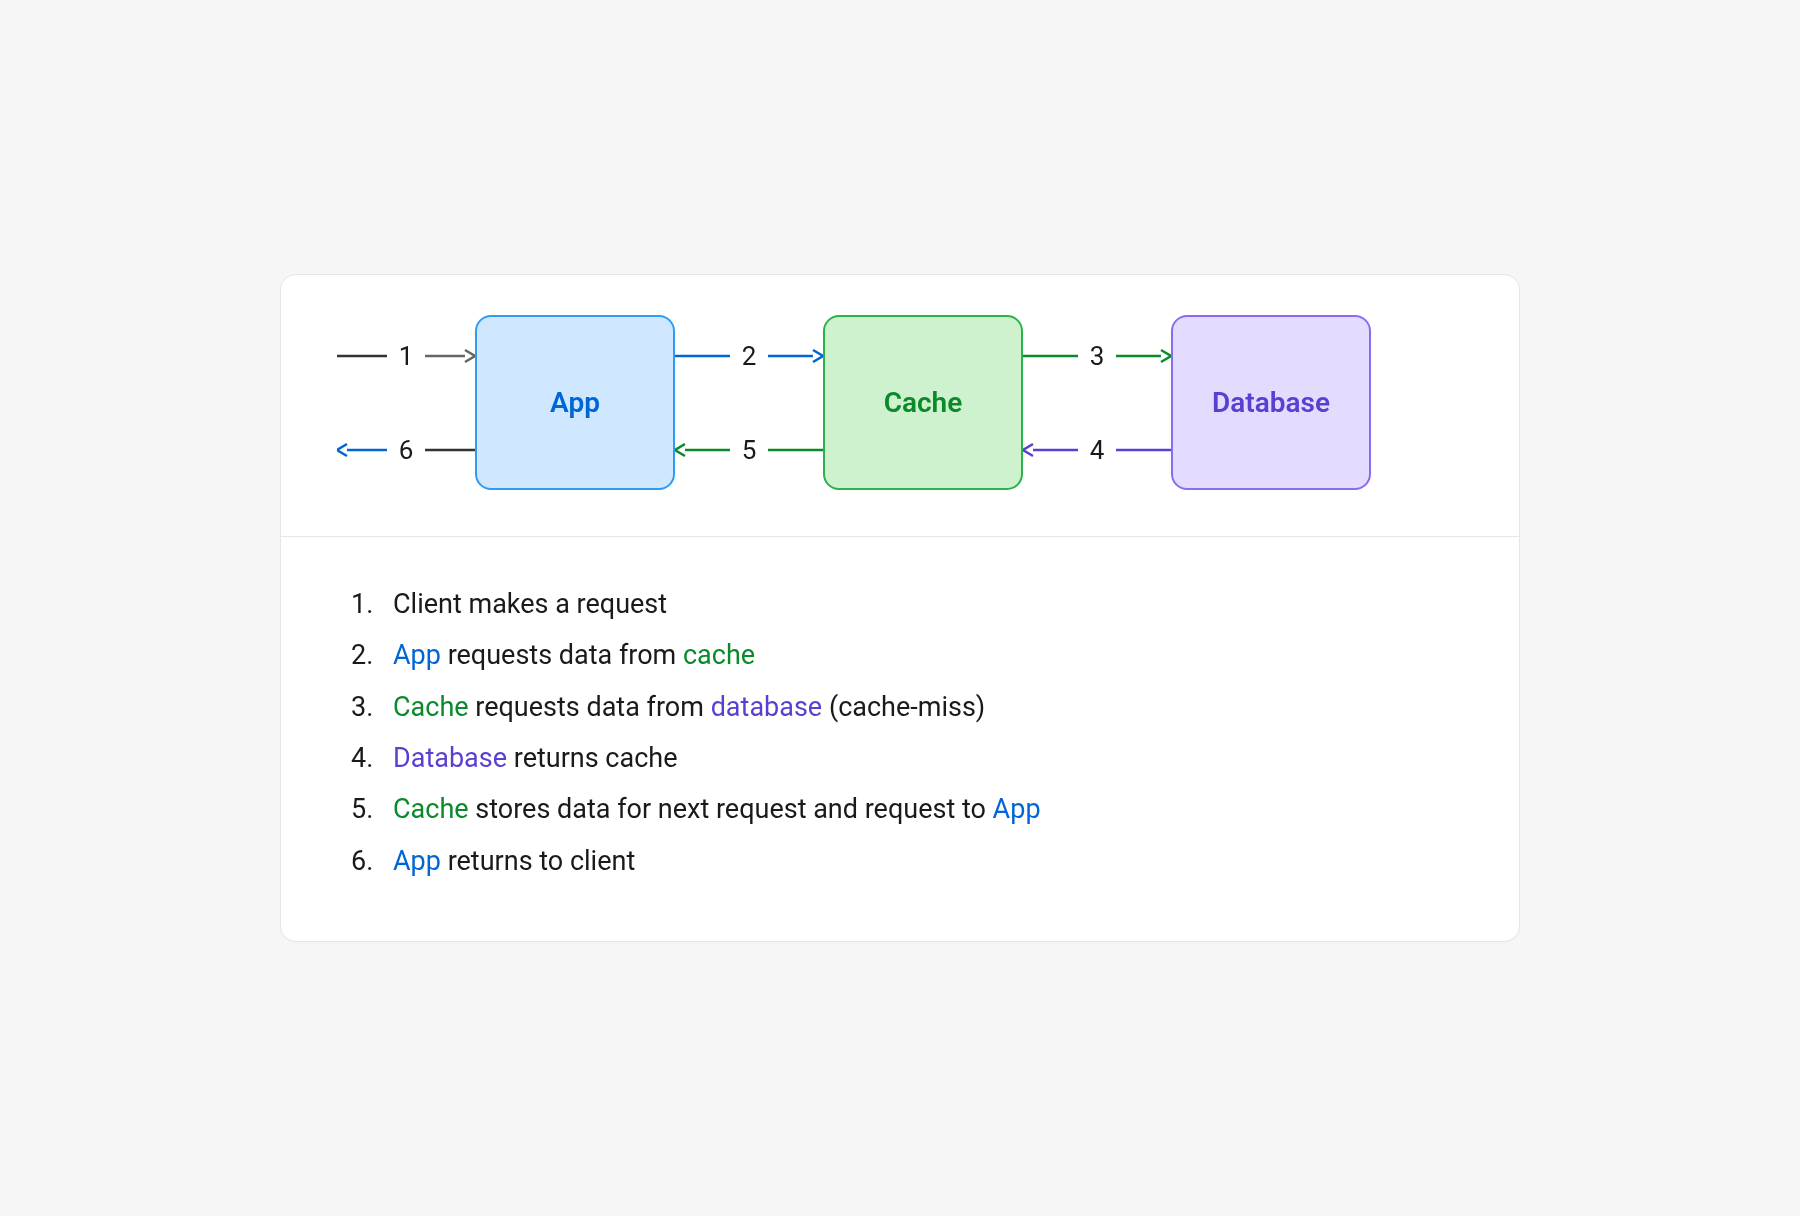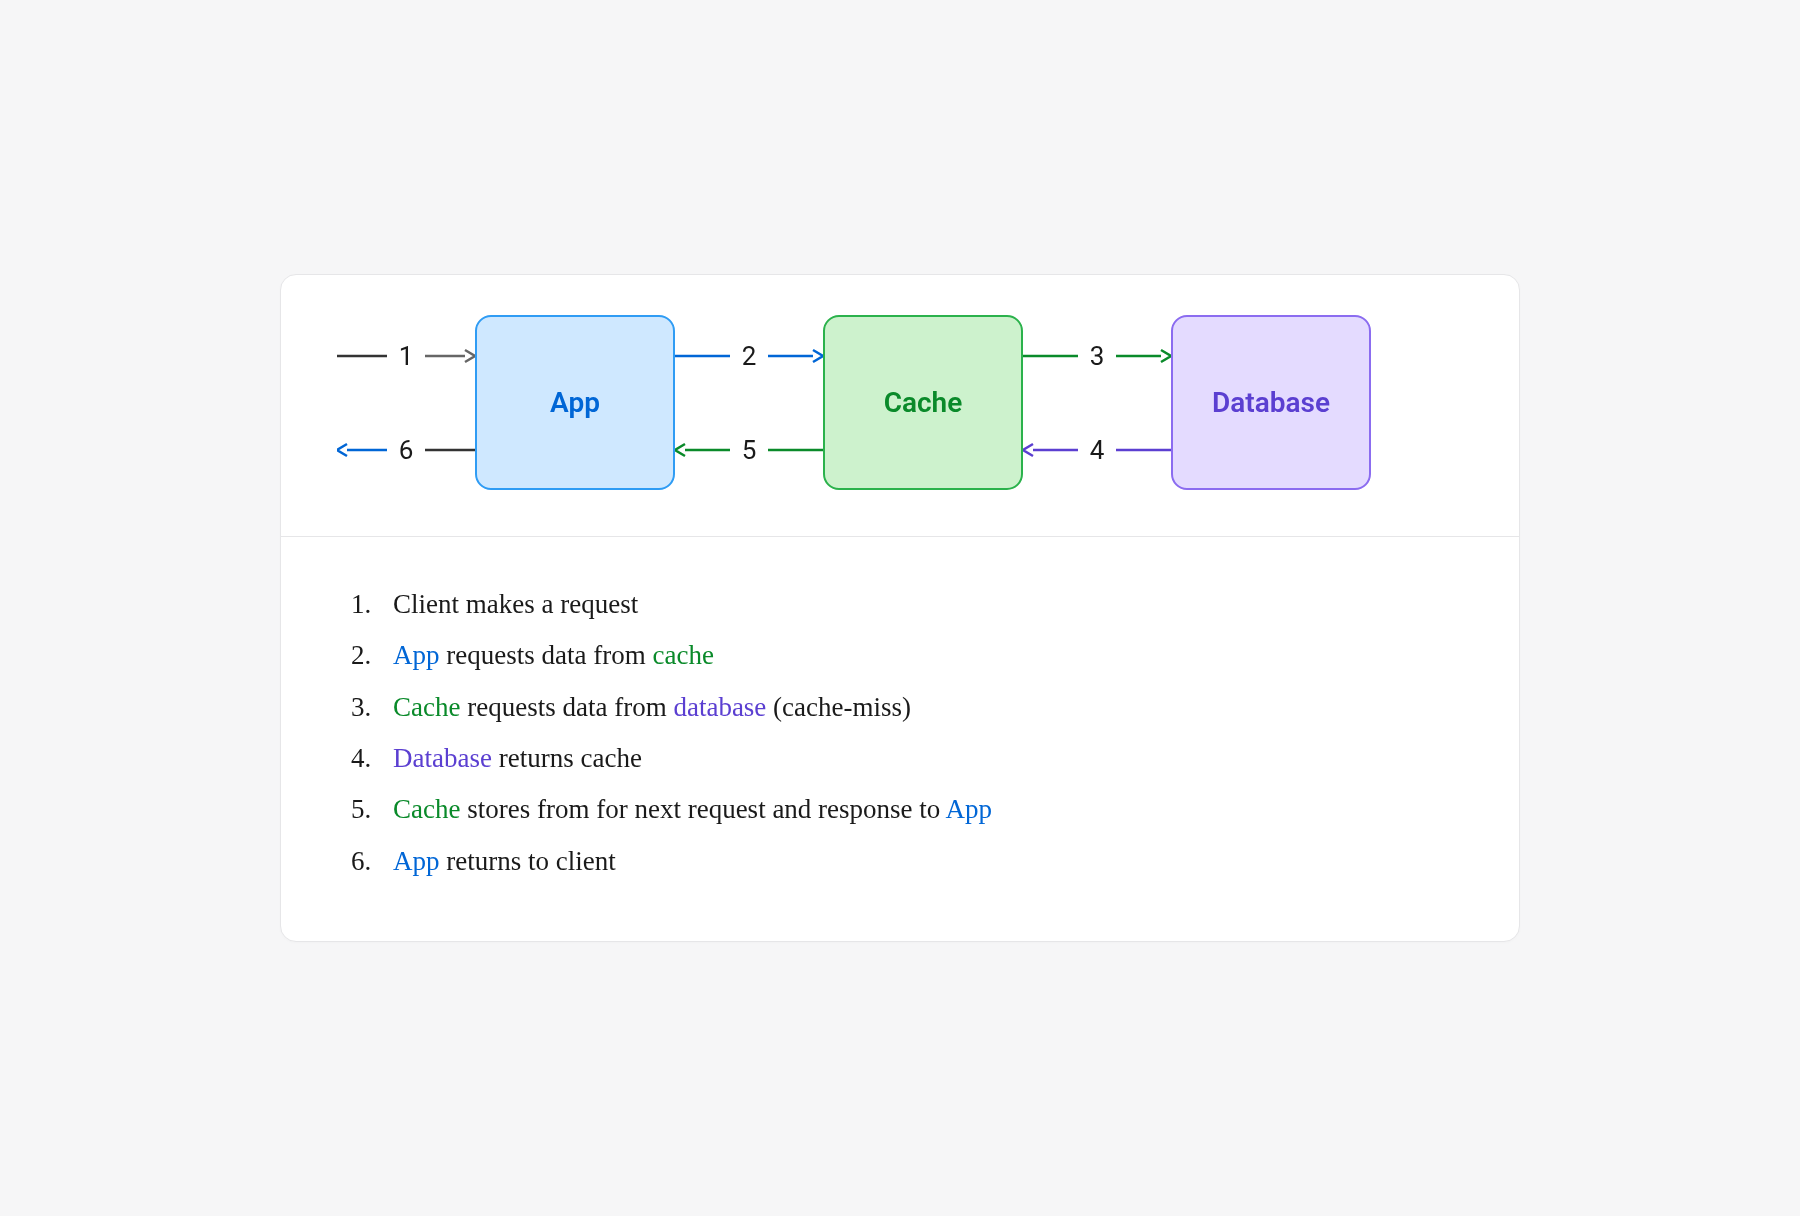--- a/index.html
+++ b/index.html
@@ -57,21 +57,20 @@
     font-weight: 600;
   }
   .node-app    { background:#cfe8ff; border-color:#2f9cf4; color:#0066d6; }
   .node-cache  { background:#cdf2cd; border-color:#2bb24c; color:#0a8a2a; }
   .node-db     { background:#e4dbff; border-color:#8b6cf0; color:#5b3fd1; }
 
   svg.arrow { display:block; }
 
   .legend {
     padding: 42px 70px 54px 70px;
-    font-family: Liberation Serif, serif;
   }
   .legend ol {
     list-style: none;
     counter-reset: step;
   }
   .legend li {
     counter-increment: step;
     font-size: 27px;
     line-height: 1.9;
     color: #1a1a1a;
@@ -194,21 +193,21 @@
           <span class="kw-cache">Cache</span><span> requests data from </span><span class="kw-db">database</span><span> (cache-miss)</span>
         </span>
       </li>
       <li>
         <span>
           <span class="kw-db">Database</span><span> returns cache</span>
         </span>
       </li>
       <li>
         <span>
-          <span class="kw-cache">Cache</span><span> stores from for next request and response to </span><span class="kw-app">App</span>
+          <span class="kw-cache">Cache</span><span> stores data for next request and request to </span><span class="kw-app">App</span>
         </span>
       </li>
       <li>
         <span>
           <span class="kw-app">App</span><span> returns to client</span>
         </span>
       </li>
     </ol>
   </div>
 

